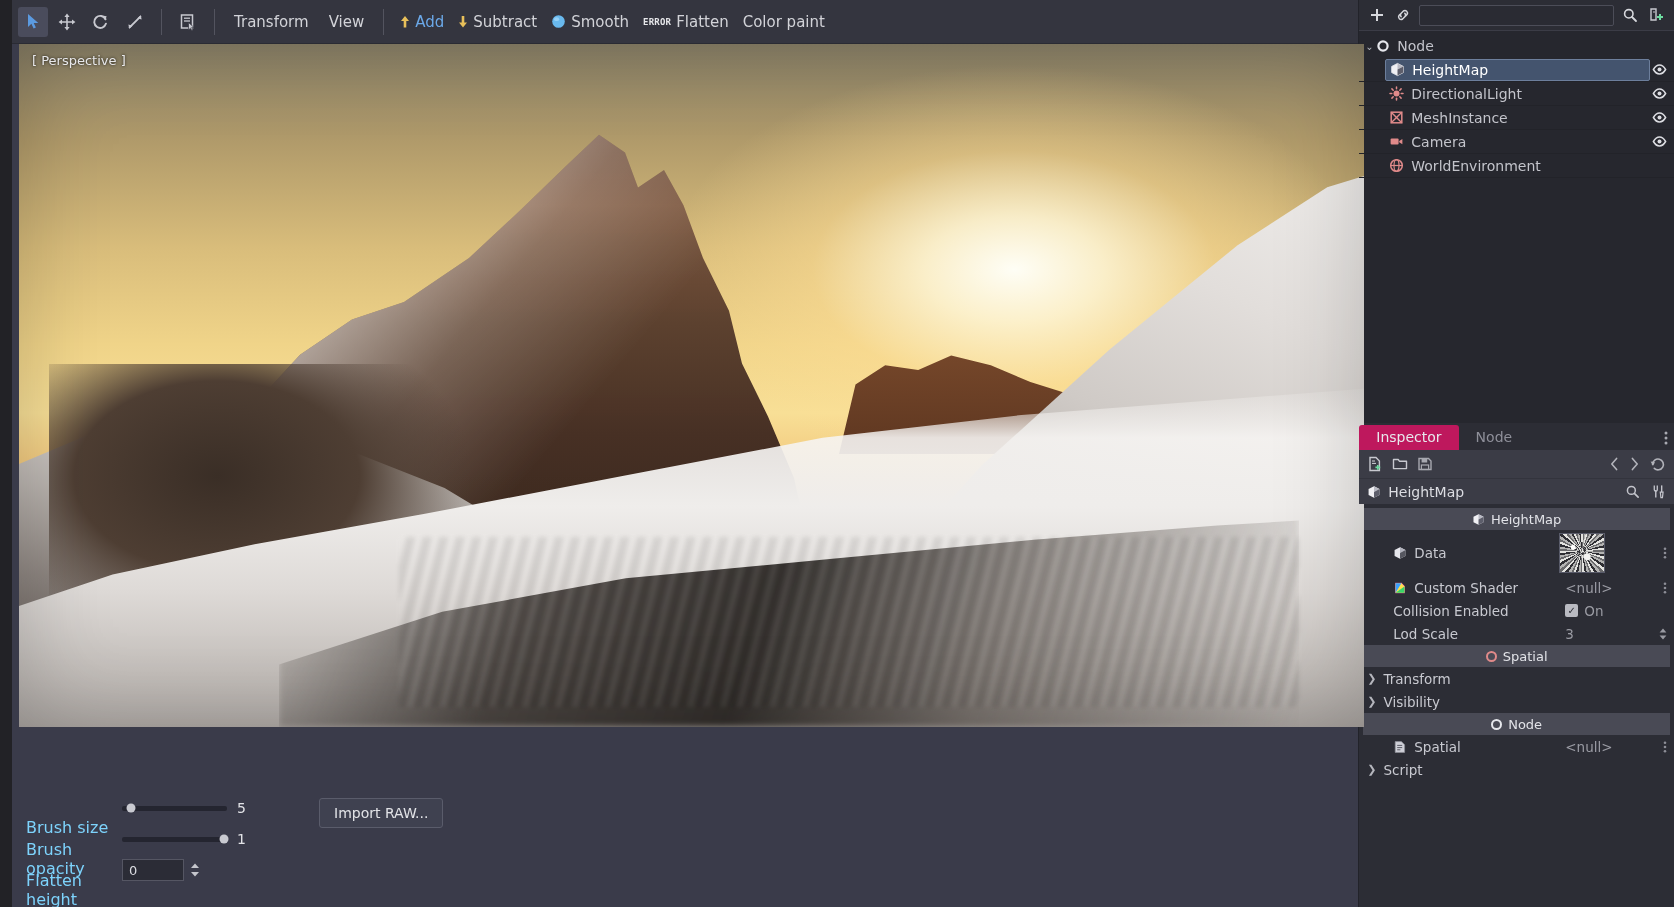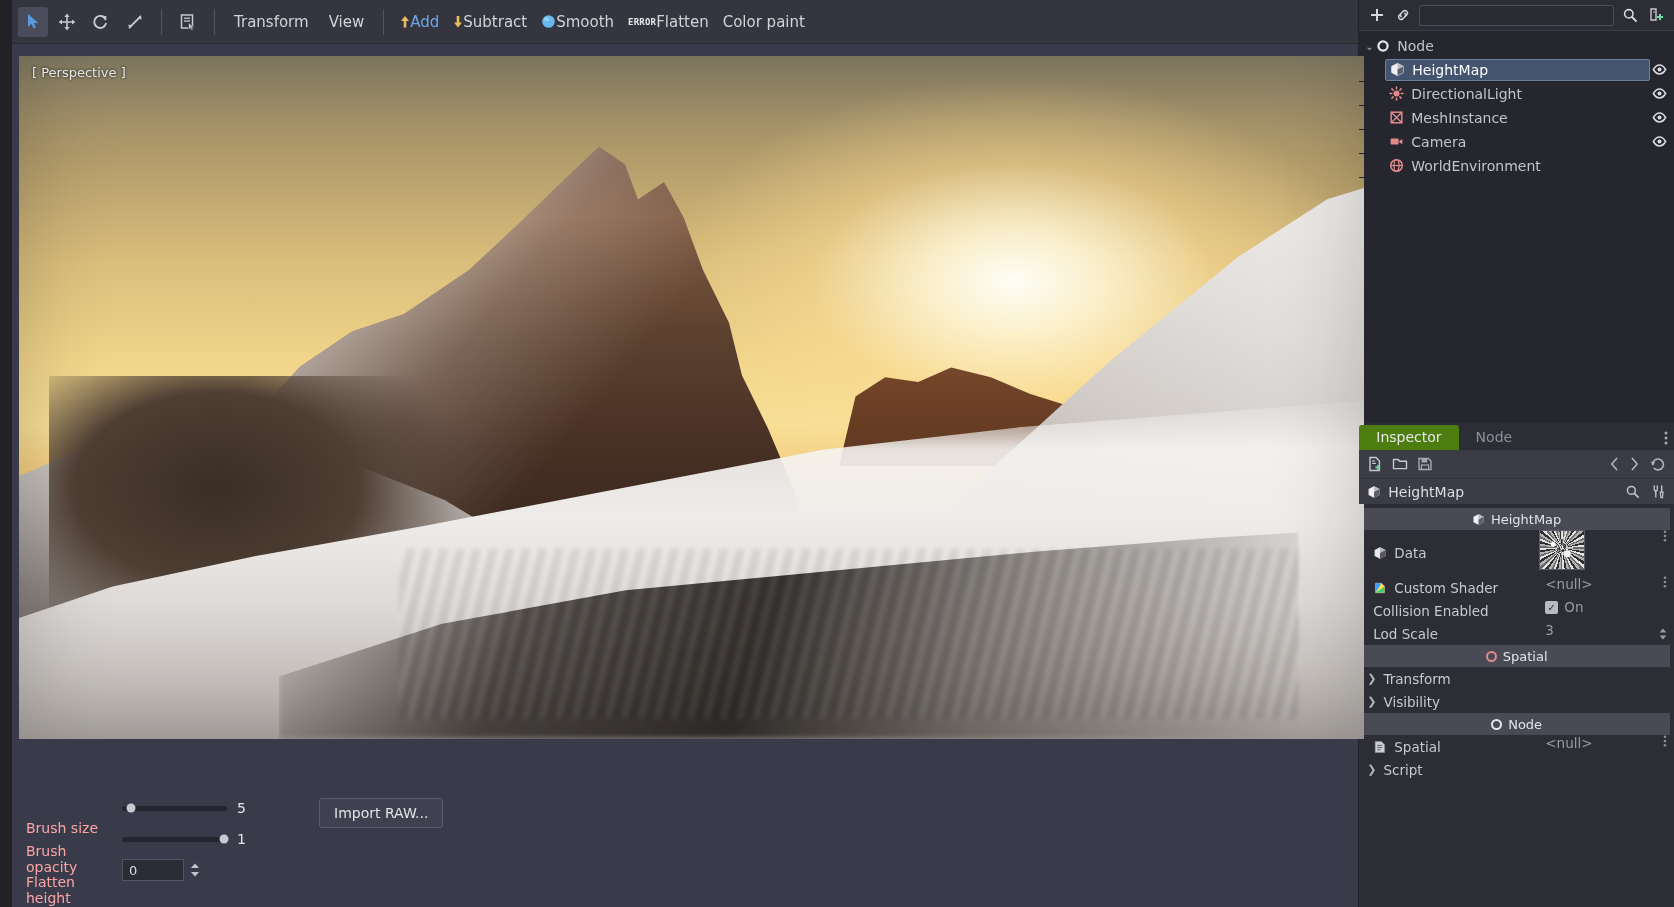--- a/index.html
+++ b/index.html
@@ -29,35 +29,35 @@
     border-radius: 3px; margin: 0 2px;
     cursor: pointer;
   }
   .tool-icon.active { background: #4a4c5c; }
   .tb-sep { width: 1px; height: 26px; background: #53545f; margin: 0 9px; }
   .menu-btn {
     color: #d2d3d8; font-size: 15px; padding: 5px 10px;
     border-radius: 3px; cursor: pointer; white-space: nowrap;
   }
   .mode-btn {
-    display: flex; align-items: center; 
+    display: flex; align-items: center; gap: 5px;
     font-size: 15px; padding: 5px 7px; border-radius: 3px;
     color: #d2d3d8; cursor: pointer; white-space: nowrap;
   }
   .mode-btn.active { color: #6ba8e8; }
   .err-badge {
     font-size: 9px; letter-spacing: .2px; color: #e6e7ea;
     font-family: "DejaVu Sans Mono", "Liberation Mono", monospace;
     font-weight: bold;
   }
 
   
   .viewport-wrap { flex: 1 1 auto; position: relative; padding: 0 0 0 0; }
   .viewport {
-    position: absolute; left: 7px; top: 12px; width: 1345px; height: 683px;
+    position: absolute; left: 7px; top: 0px; width: 1345px; height: 683px;
     overflow: hidden; background: #4d7c0f;
   }
   .vp-label {
     position: absolute; left: 13px; top: 9px;
     color: #e8e8ea; font-size: 13px; z-index: 30;
     text-shadow: 0 0 3px rgba(0,0,0,.85);
   }
   
   .sky {
     position: absolute; inset: 0;
@@ -122,21 +122,21 @@
   
   .brush-panel {
     flex: 0 0 124px; height: 124px;
     background: #3a3b4a;
     position: relative;
     padding: 14px 0 0 14px;
     display: flex;
   }
   .brush-rows { display: flex; flex-direction: column; gap: 9px; }
   .brush-row { display: flex; align-items: center; height: 22px; }
-  .brush-label { width: 88px; color: #fca5a5; font-size: 14px; margin-top: 39px; }
+  .brush-label { width: 88px; color: #7dd3fc; font-size: 16px; margin-top: 39px; }
   .slider {
     position: relative; width: 105px; height: 5px;
     background: #242530; border-radius: 2px; margin: 0 10px 0 8px; cursor: pointer;
   }
   .slider .knob {
     position: absolute; top: 50%; transform: translate(-50%,-50%);
     width: 9px; height: 9px; border-radius: 50%; background: #c9cad1;
   }
   .slider-val { color: #e2e3e7; font-size: 14px; min-width: 14px; }
   .spin-wrap { display: flex; align-items: center; margin-left: 8px; }
@@ -200,21 +200,21 @@
   .tree-label { color: #c3c4cb; font-size: 14px; white-space: nowrap; overflow: hidden; text-overflow: ellipsis; }
   .tree-row.selected .tree-label { color: #ffffff; }
   .eye { width: 18px; display: flex; align-items: center; justify-content: center; cursor: pointer; flex: 0 0 18px; }
 
   
   .insp { flex: 1 1 auto; display: flex; flex-direction: column; background: #2c2d35; overflow: hidden; }
   .insp-tabs { height: 27px; flex: 0 0 27px; display: flex; align-items: flex-end; position: relative; }
   .insp-tab {
     padding: 4px 17px 5px; font-size: 14px; color: #8e8f99; cursor: pointer;
   }
-  .insp-tab.active { background: #4d7c0f; color: #e7e8ec; border-radius: 3px 3px 0 0; }
+  .insp-tab.active { background: #be185d; color: #e7e8ec; border-radius: 3px 3px 0 0; }
   .insp-more {
     position: absolute; right: 6px; bottom: 5px; color: #a9aab2;
     font-size: 14px; line-height: 8px; cursor: pointer;
   }
   .insp-toolbar {
     height: 28px; flex: 0 0 28px; background: #3b3c46;
     display: flex; align-items: center; padding: 0 8px; gap: 9px;
     position: relative;
   }
   .insp-toolbar .right-grp { position: absolute; right: 8px; display: flex; align-items: center; gap: 11px; }
@@ -224,22 +224,22 @@
     position: relative; border-top: 1px solid #33343d;
   }
   .insp-hdr-title { color: #dcdde2; font-size: 14px; }
   .insp-hdr .right-grp { position: absolute; right: 8px; display: flex; align-items: center; gap: 11px; }
   .insp-body { flex: 1 1 auto; overflow: hidden; padding-top: 4px; }
   .cat-bar {
     height: 22px; display: flex; align-items: center; justify-content: center;
     gap: 6px; background: #494a55; color: #e2e3e8; font-size: 13px; margin: 0 4px;
   }
   .prop-row {
-    height: 23px; display: flex; 
-    padding: 0 8px 0 14px; position: relative; font-size: 13.5px; color: #c8c9d0;
+    height: 23px; display: flex; align-items: center;
+    padding: 0 8px 0 14px; position: relative; font-size: 13.5px; color: #c8c9d0; margin-left: 20px;
   }
   .prop-row.tall { height: 46px; }
   .prop-name { display: flex; align-items: center; gap: 7px; flex: 0 0 auto; }
   .prop-val {
     position: absolute; left: 186px; color: #9a9ba3; font-size: 13.5px;
     display: flex; align-items: center; gap: 6px;
   }
   .prop-dots { position: absolute; right: 7px; color: #8d8e97; font-size: 12px; line-height: 4px; cursor: pointer; }
   .thumb {
     width: 46px; height: 40px; border: 1px solid #61626e;

